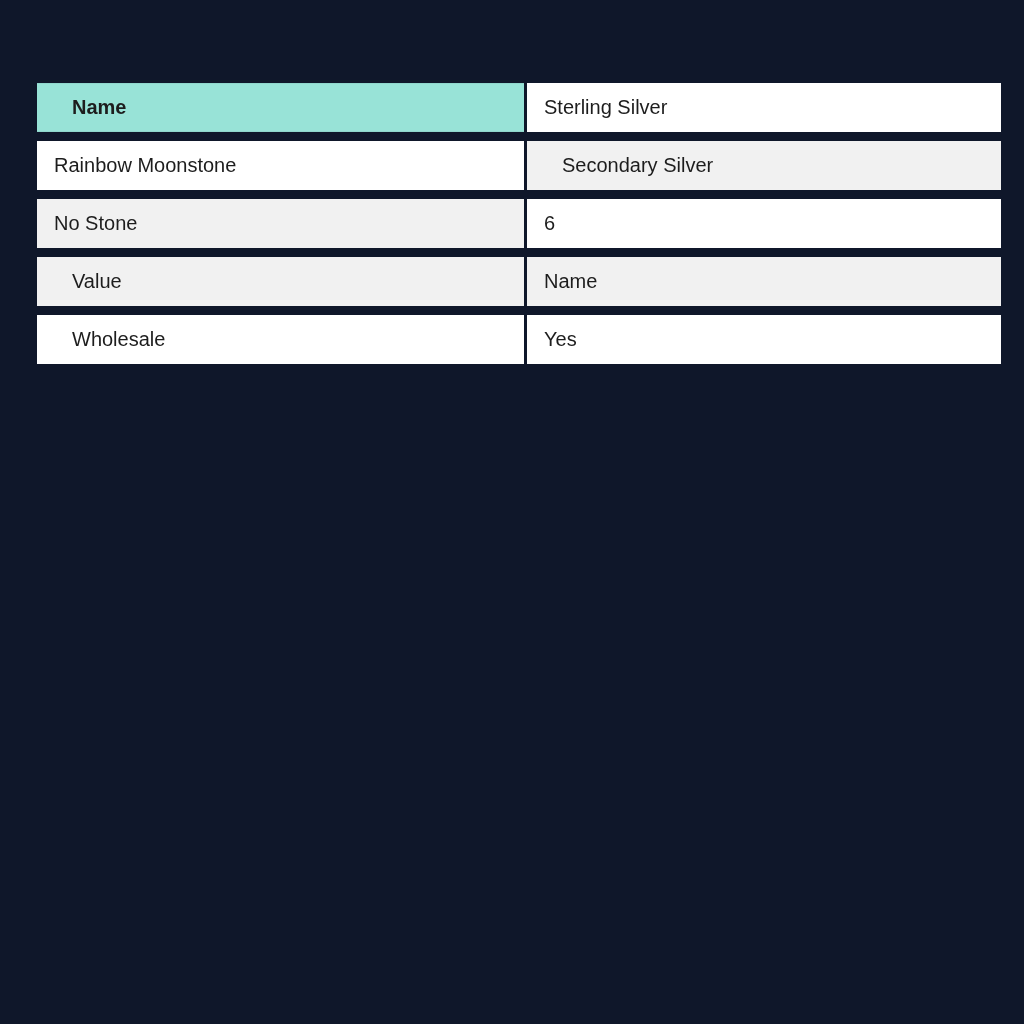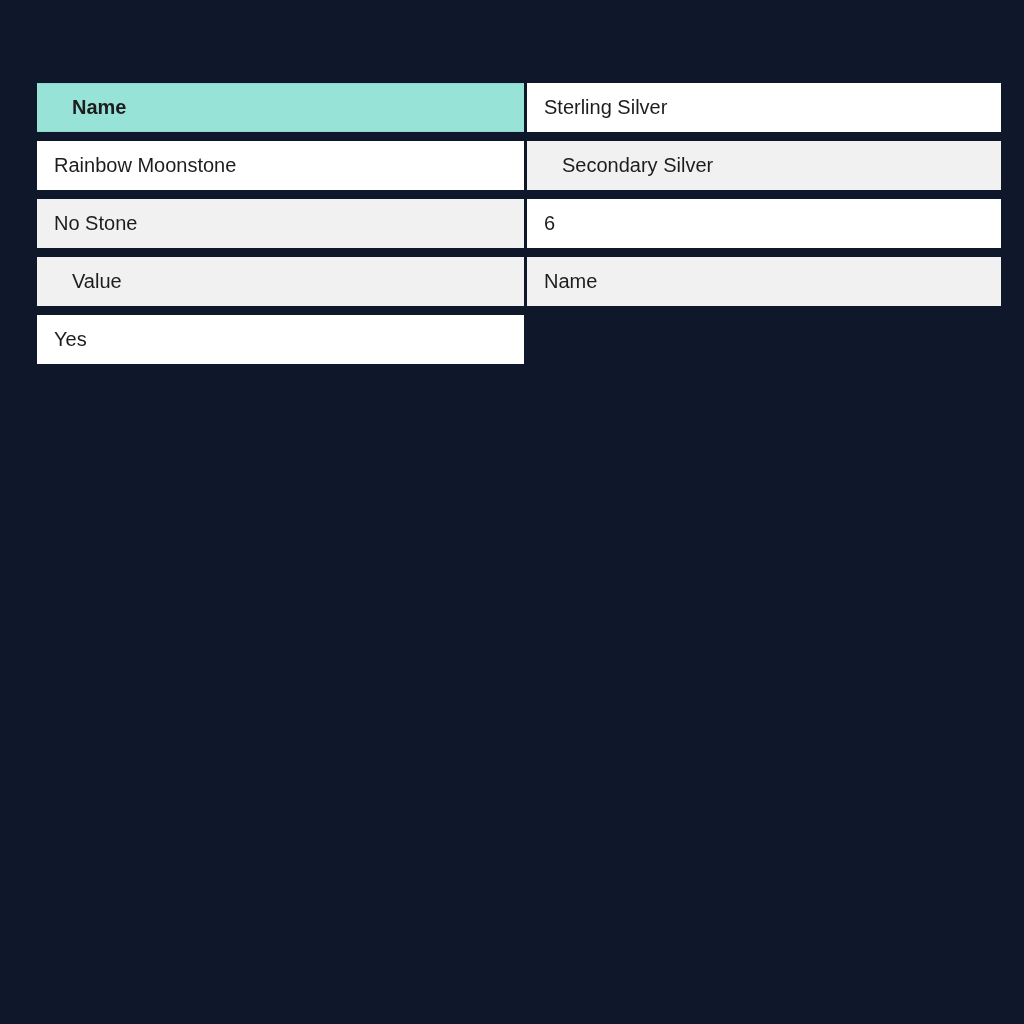--- a/index.html
+++ b/index.html
@@ -66,16 +66,17 @@
     <div class="cell value-col">Rainbow Moonstone</div>
 
     <div class="cell name-col stripe">Secondary Silver</div>
     <div class="cell value-col stripe">No Stone</div>
 
     <div class="cell value-col">6</div>
 
     <div class="cell name-col stripe">Value</div>
     <div class="cell value-col stripe">Name</div>
 
+    <div class="cell name-col">Wholesale</div>
     <div class="cell value-col">Yes</div>
 
   </div>
 </div>
 
 </body></html>

